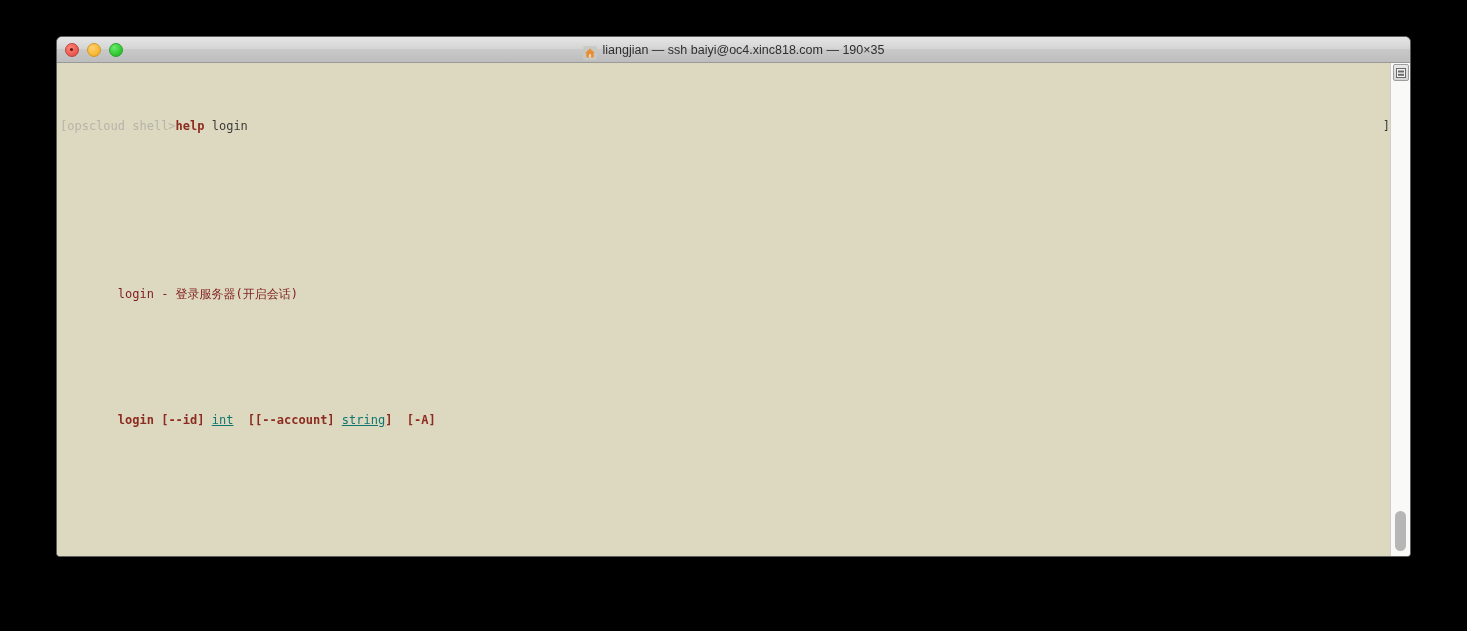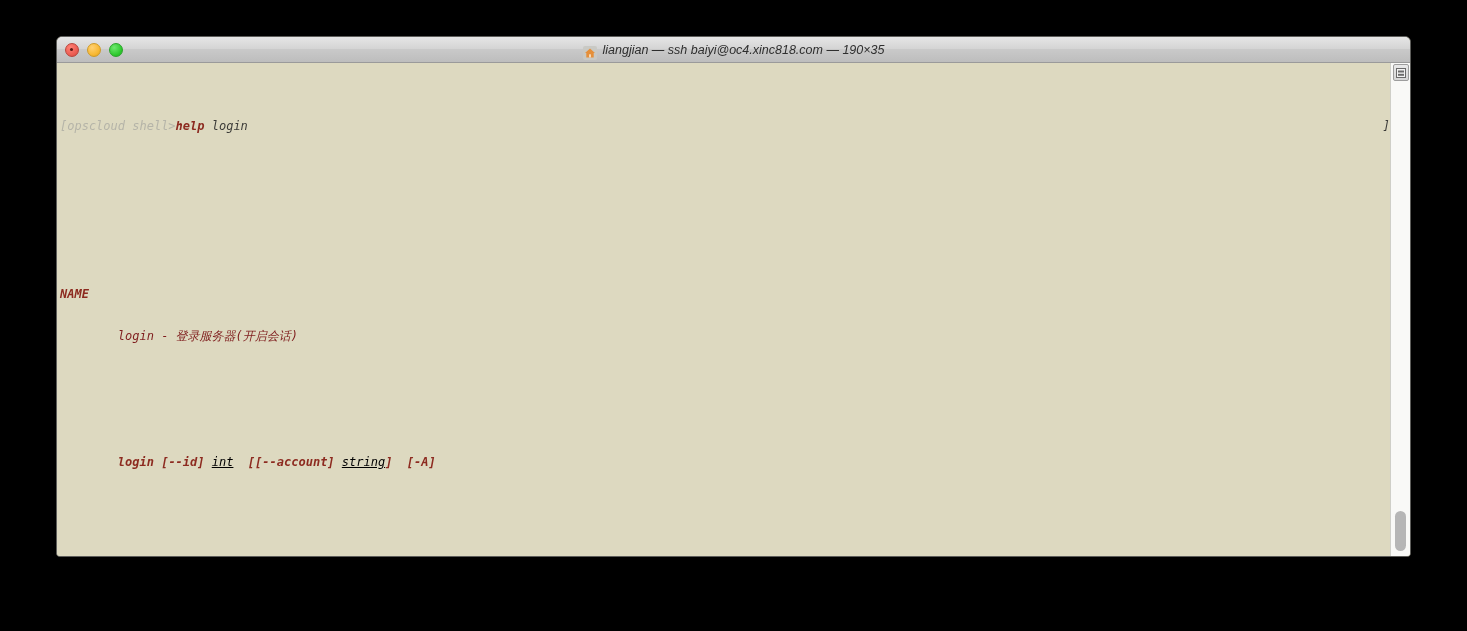--- a/index.html
+++ b/index.html
@@ -12,21 +12,20 @@
   }
   body {
     font-family: "DejaVu Sans Mono", monospace;
   }
 
   #screen {
     position: relative;
     width: 1467px;
     height: 476px;
     background: #000000;
-    font-style: italic;
   }
 
   
   #window {
     position: absolute;
     left: 56px;
     top: 36px;
     width: 1355px;
     height: 521px;
     border: 1px solid #5d5d5a;
@@ -115,21 +114,21 @@
     padding-left: 3px;
     box-sizing: border-box;
   }
   .line.blank { height: 14px; }
 
   .prompt    { color: #b5b4a8; }
   .cmd-red   { color: #8d2b20; font-weight: bold; }
   .cmd-plain { color: #3b3b38; }
   .heading   { color: #8d2b20; font-weight: bold; }
   .opt       { color: #8d2b20; font-weight: bold; }
-  .meta      { color: #000000; text-decoration: underline; }
+  .meta      { color: #0f766e; text-decoration: underline; }
   .body-txt  { color: #7f1d1d; }
 
   .rbracket {
     position: absolute;
     right: 0;
     top: 0;
     color: #3b3b38;
   }
 
   
@@ -196,21 +195,20 @@
 
       <div id="term">
 
         
         <div class="line"><span class="prompt">[opscloud shell&gt;</span><span class="cmd-red">help</span><span class="cmd-plain"> login</span><span class="rbracket">]</span></div>
 
         <div class="line blank"></div>
         <div class="line blank"></div>
 
         
-        <div class="line"><span class="heading">NAME</span></div>
         <div class="line"><span class="body-txt">        </span><span class="body-txt">login - 登录服务器(开启会话)</span></div>
 
         <div class="line blank"></div>
 
         
         <div class="line"><span class="body-txt">        </span><span class="opt">login</span><span class="opt"> [</span><span class="opt">--id</span><span class="opt">] </span><span class="meta">int</span><span class="opt">  [[</span><span class="opt">--account</span><span class="opt">] </span><span class="meta">string</span><span class="opt">]  [</span><span class="opt">-A</span><span class="opt">]</span></div>
 
         <div class="line blank"></div>
 
         

